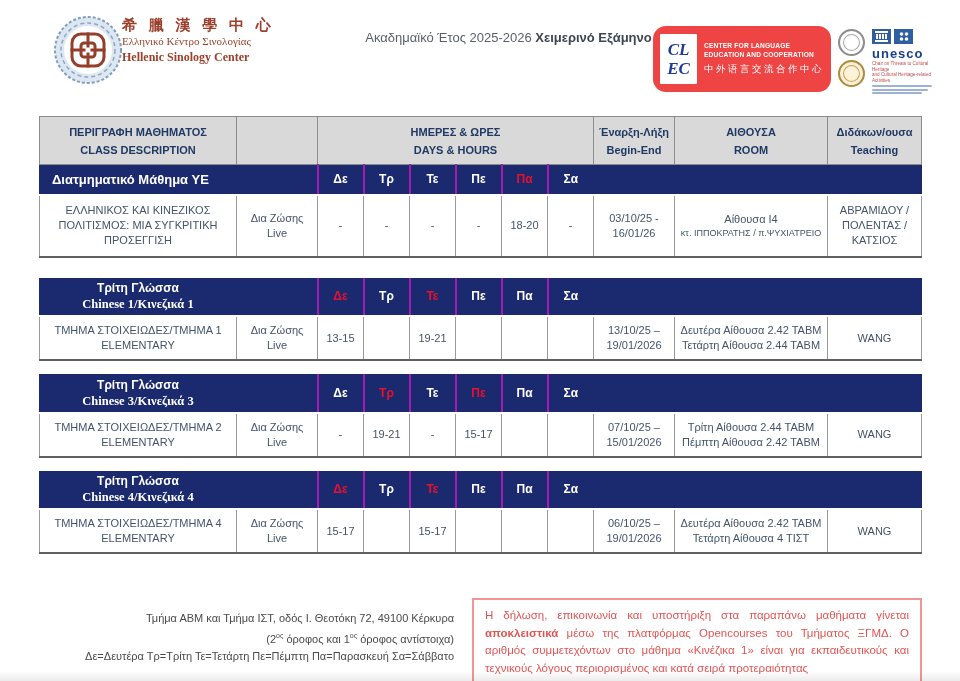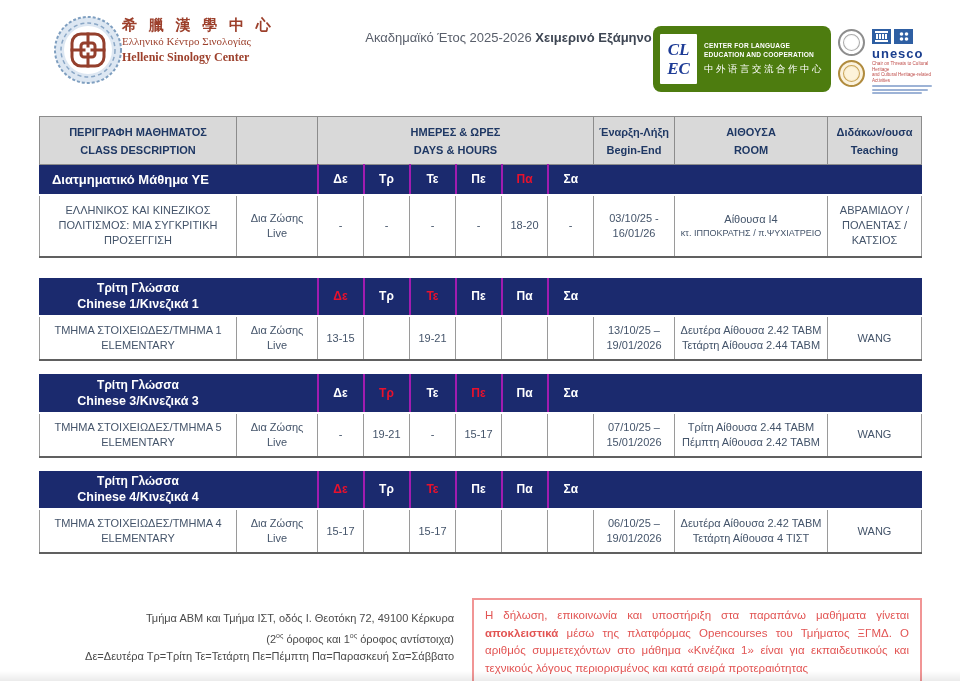--- a/index.html
+++ b/index.html
@@ -18,21 +18,21 @@
     letter-spacing:4px; line-height:18px; white-space:nowrap; }
   .brand-gr { font-family:"Liberation Serif", serif; font-size:11px; line-height:15px; }
   .brand-en { font-family:"Liberation Serif", serif; font-weight:bold; font-size:12px; line-height:16px; }
 
   .title-center { flex:1; text-align:center; padding-top:8px; }
   .title-l { font-size:13.5px; font-weight:bold; color:#3e4653; line-height:27px; letter-spacing:.3px; }
   .title-s { font-size:13px; color:#595f6b; line-height:27px; }
   .title-s b { color:#3e4653; }
 
   .brand-right { display:flex; align-items:flex-start; gap:7px; padding-top:10px; }
-  .clec { width:178px; height:66px; background:#4d7c0f; border-radius:8px;
+  .clec { width:178px; height:66px; background:#ef4444; border-radius:13px;
     display:flex; align-items:center; padding:7px; gap:7px;justify-content:flex-end; }
   .clec-mono { width:50px; height:50px; background:#ffffff; border-radius:1px;
     display:flex; flex-direction:column; align-items:center; justify-content:center;
     color:#1e3c96; font-family:"Liberation Serif", serif; font-weight:bold;
     font-style:italic; font-size:17px; line-height:19px; }
   .clec-txt { color:#ffffff; }
   .clec-en { font-size:6.6px; font-weight:bold; letter-spacing:.2px; line-height:8.5px; }
   .clec-cn { font-size:9.5px; letter-spacing:2.5px; margin-top:4px; white-space:nowrap; }
   .seals { display:flex; flex-direction:column; gap:4px; padding-top:3px; }
   .seal { width:27px; height:27px; border-radius:50%; }
@@ -53,21 +53,21 @@
     background:#ffffff; padding:2px 3px; line-height:15px; }
   .ghead td { background:#d9d9d9; border:1px solid #8c8c8c; color:#1f3864;
     font-weight:bold; font-size:11px; height:48px; line-height:18px; }
   .band td { background:#1b2a6e; border:1px solid #1b2a6e; color:#ffffff;
     border-bottom:2px solid #ffffff; }
   .band td.bd { border-left:2px solid #a21caf; font-weight:bold; font-size:12px; }
   .band1 td { height:30px; }
   .band2 td { height:38px; }
   .bt1 { text-align:left !important; padding-left:12px !important; font-weight:bold; font-size:13px; }
   .bl1 { font-size:12px; font-weight:600; line-height:15px; }
-  .bl2 { font-size:12.5px; font-weight:bold; line-height:16px; }
+  .bl2 { font-size:12.5px; font-weight:bold; line-height:16px;font-family:Liberation Serif, serif; }
   .red-day span, .red-day div { color:#e8112d; }
   .drow td { border-bottom:2px solid #606060; }
   .drow1 td { height:62px; }
   .drow2 td { height:44px; }
   .rsub-sm { font-size:9px; line-height:12px; }
   .tbl-gap1 { height:20px; } .tbl-gap { height:13px; }
   .t1gap { height:4px; }
 
   
   .footer { display:flex; align-items:flex-start; margin-top:44px; padding-left:54px; padding-right:38px; }
@@ -335,21 +335,21 @@
       <td class="bd"><span>Τε</span></td>
       <td class="bd red-day"><span>Πε</span></td>
       <td class="bd"><span>Πα</span></td>
       <td class="bd"><span>Σα</span></td>
       <td></td>
       <td></td>
       <td></td>
     </tr>
     <tr class="drow drow2">
       <td>
-        <div>ΤΜΗΜΑ ΣΤΟΙΧΕΙΩΔΕΣ/ΤΜΗΜΑ 5</div>
+        <div>ΤΜΗΜΑ ΣΤΟΙΧΕΙΩΔΕΣ/ΤΜΗΜΑ 2</div>
         <div>ELEMENTARY</div>
       </td>
       <td>
         <div>Δια Ζώσης</div>
         <div>Live</div>
       </td>
       <td>-</td>
       <td>19-21</td>
       <td>-</td>
       <td>15-17</td>

